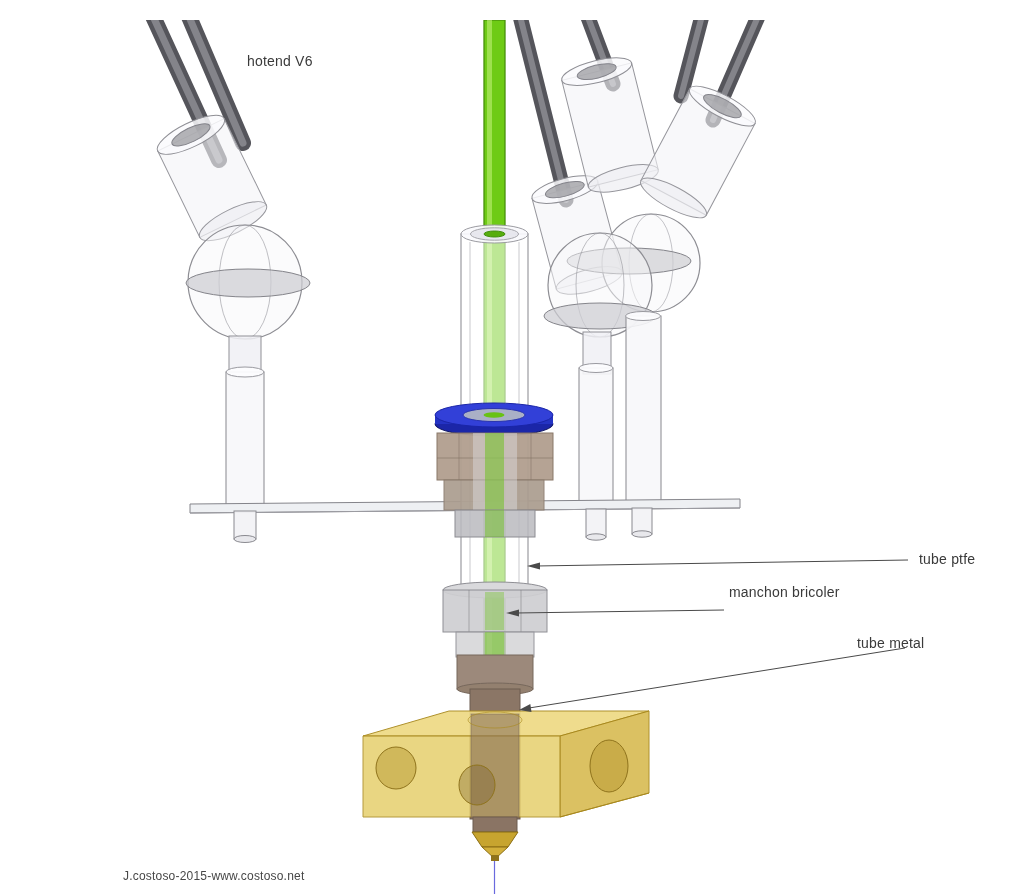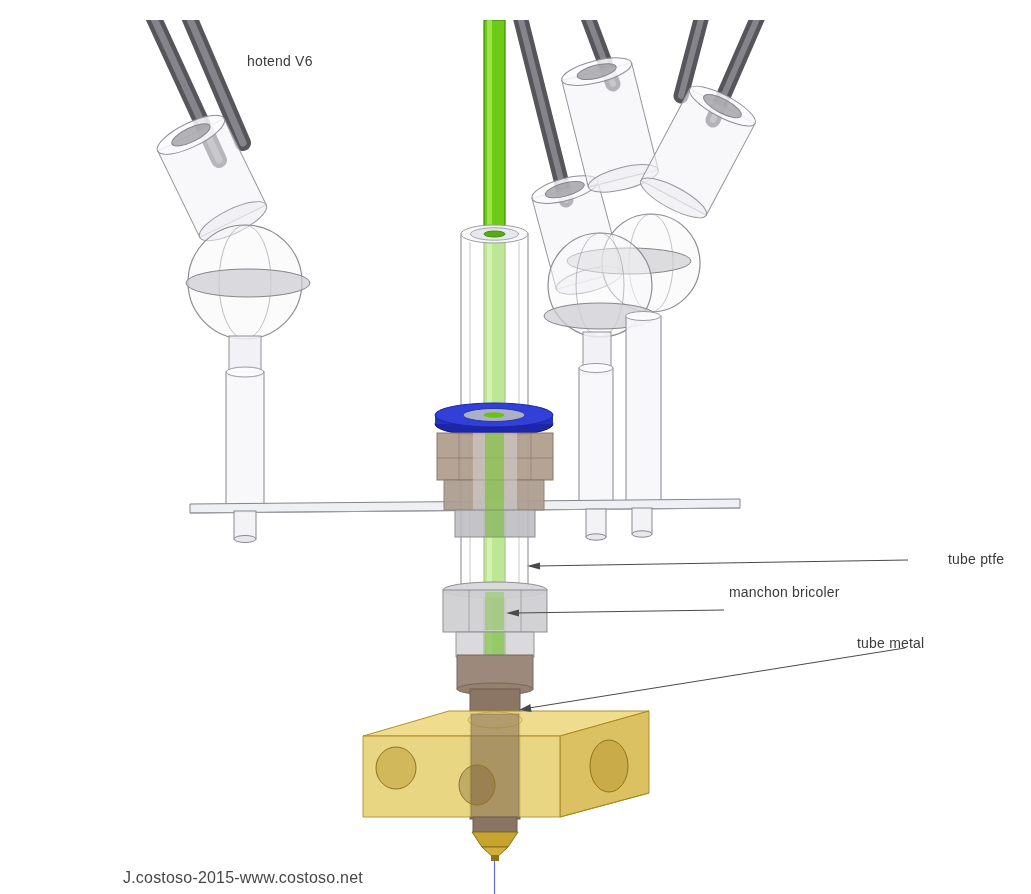--- a/index.html
+++ b/index.html
@@ -7,21 +7,21 @@
     position:relative;width:1031px;height:894px;background:#ffffff;overflow:hidden;
     font-family:Liberation Sans, sans-serif;
     margin-top:20px;
   }
   .stage svg{position:absolute;left:0;top:0;}
   .lbl{
     position:absolute;font-size:14px;color:#3a3a3a;white-space:nowrap;
     letter-spacing:.2px;line-height:1.1;
   }
   .watermark{
-    position:absolute;left:123px;top:849px;font-size:16px;color:#474747;
+    position:absolute;left:123px;top:849px;font-size:12px;color:#474747;
     white-space:nowrap;letter-spacing:.2px;
   }
 </style>
 </head>
 <body>
 
 <div class="stage">
 
   <svg width="1031" height="894" viewBox="0 0 1031 894">
 
@@ -191,17 +191,17 @@
       <line x1="908" y1="540" x2="536" y2="546" stroke="#4a4a4a"></line>
       <polygon points="527,546 540,542.5 540,549.5" fill="#4a4a4a"></polygon>
       <line x1="724" y1="590" x2="516" y2="593" stroke="#4a4a4a"></line>
       <polygon points="506,593 519,589.5 519,596.5" fill="#4a4a4a"></polygon>
       <line x1="905" y1="628" x2="529" y2="688" stroke="#4a4a4a"></line>
       <polygon points="519,690 530.3,684.1 531.5,692.1" fill="#4a4a4a"></polygon>
     </g>
   </svg>
 
   <span class="lbl" style="left:247px;top:34px">hotend V6</span>
-  <span class="lbl" style="left:948px;top:532px">tube ptfe</span>
+  <span class="lbl" style="left:919px;top:532px">tube ptfe</span>
   <span class="lbl" style="left:729px;top:565px">manchon bricoler</span>
   <span class="lbl" style="left:857px;top:616px">tube metal</span>
   <span class="watermark">J.costoso-2015-www.costoso.net</span>
 </div>
 
 </body></html>

